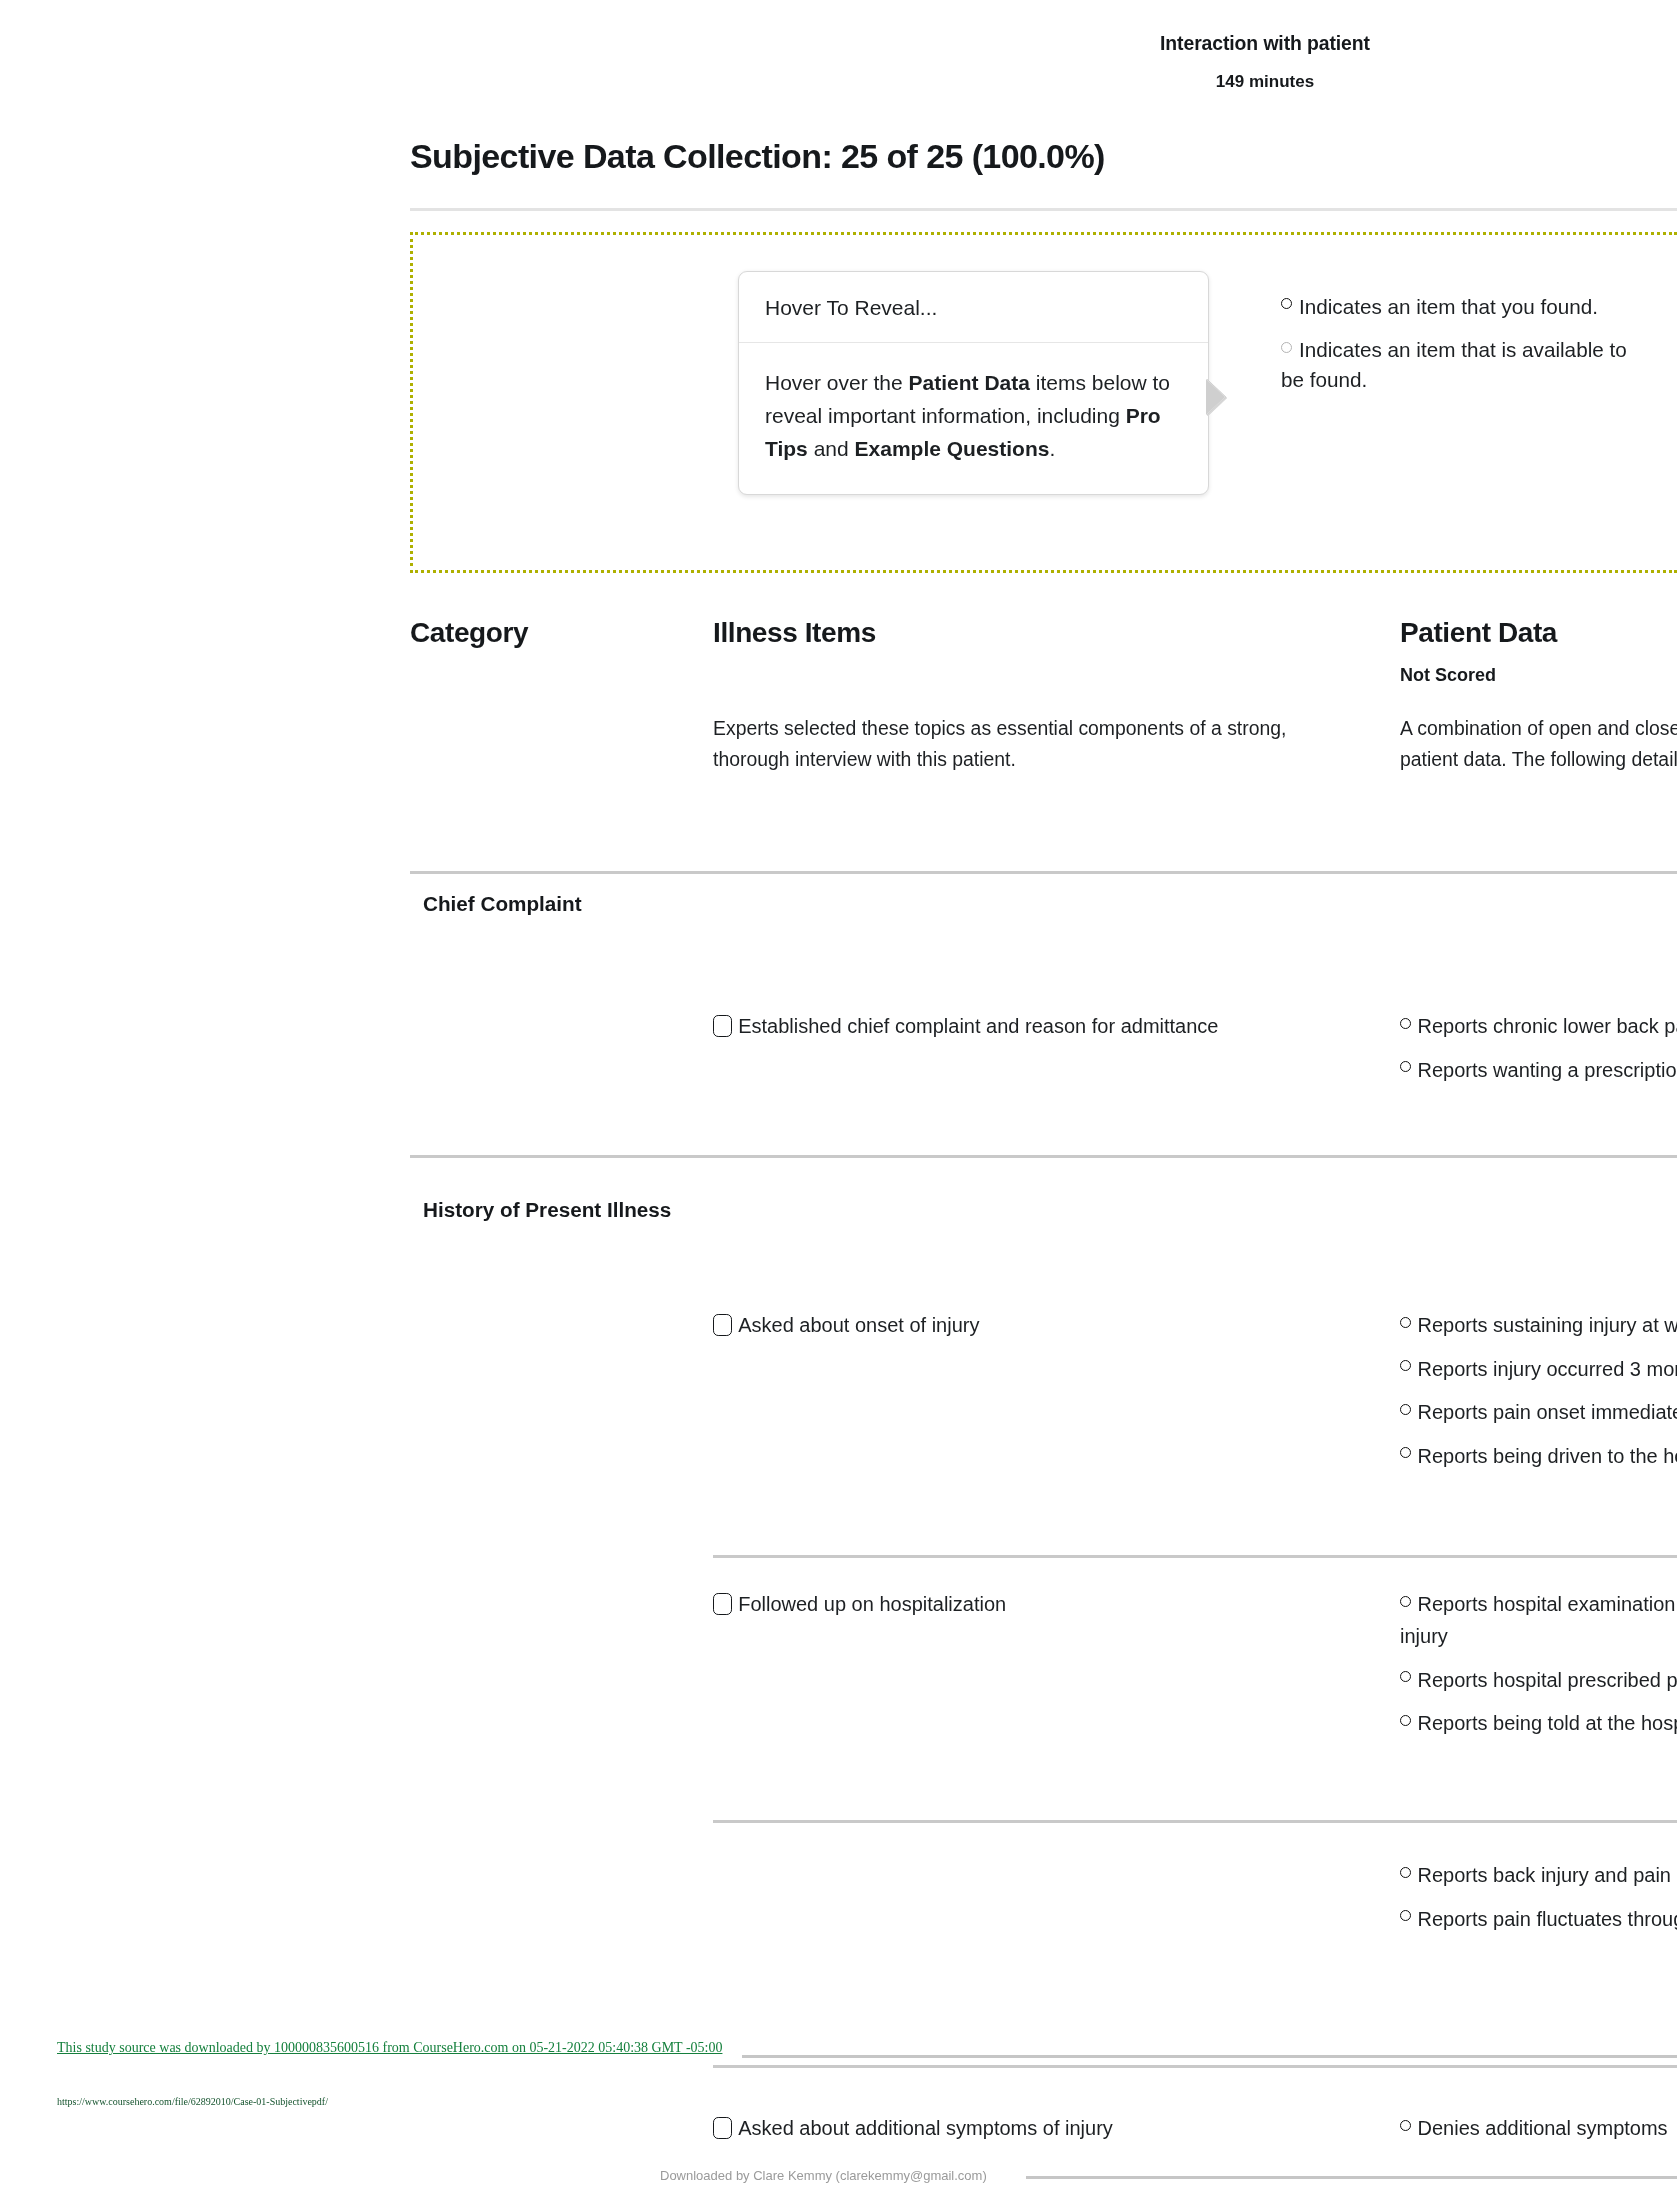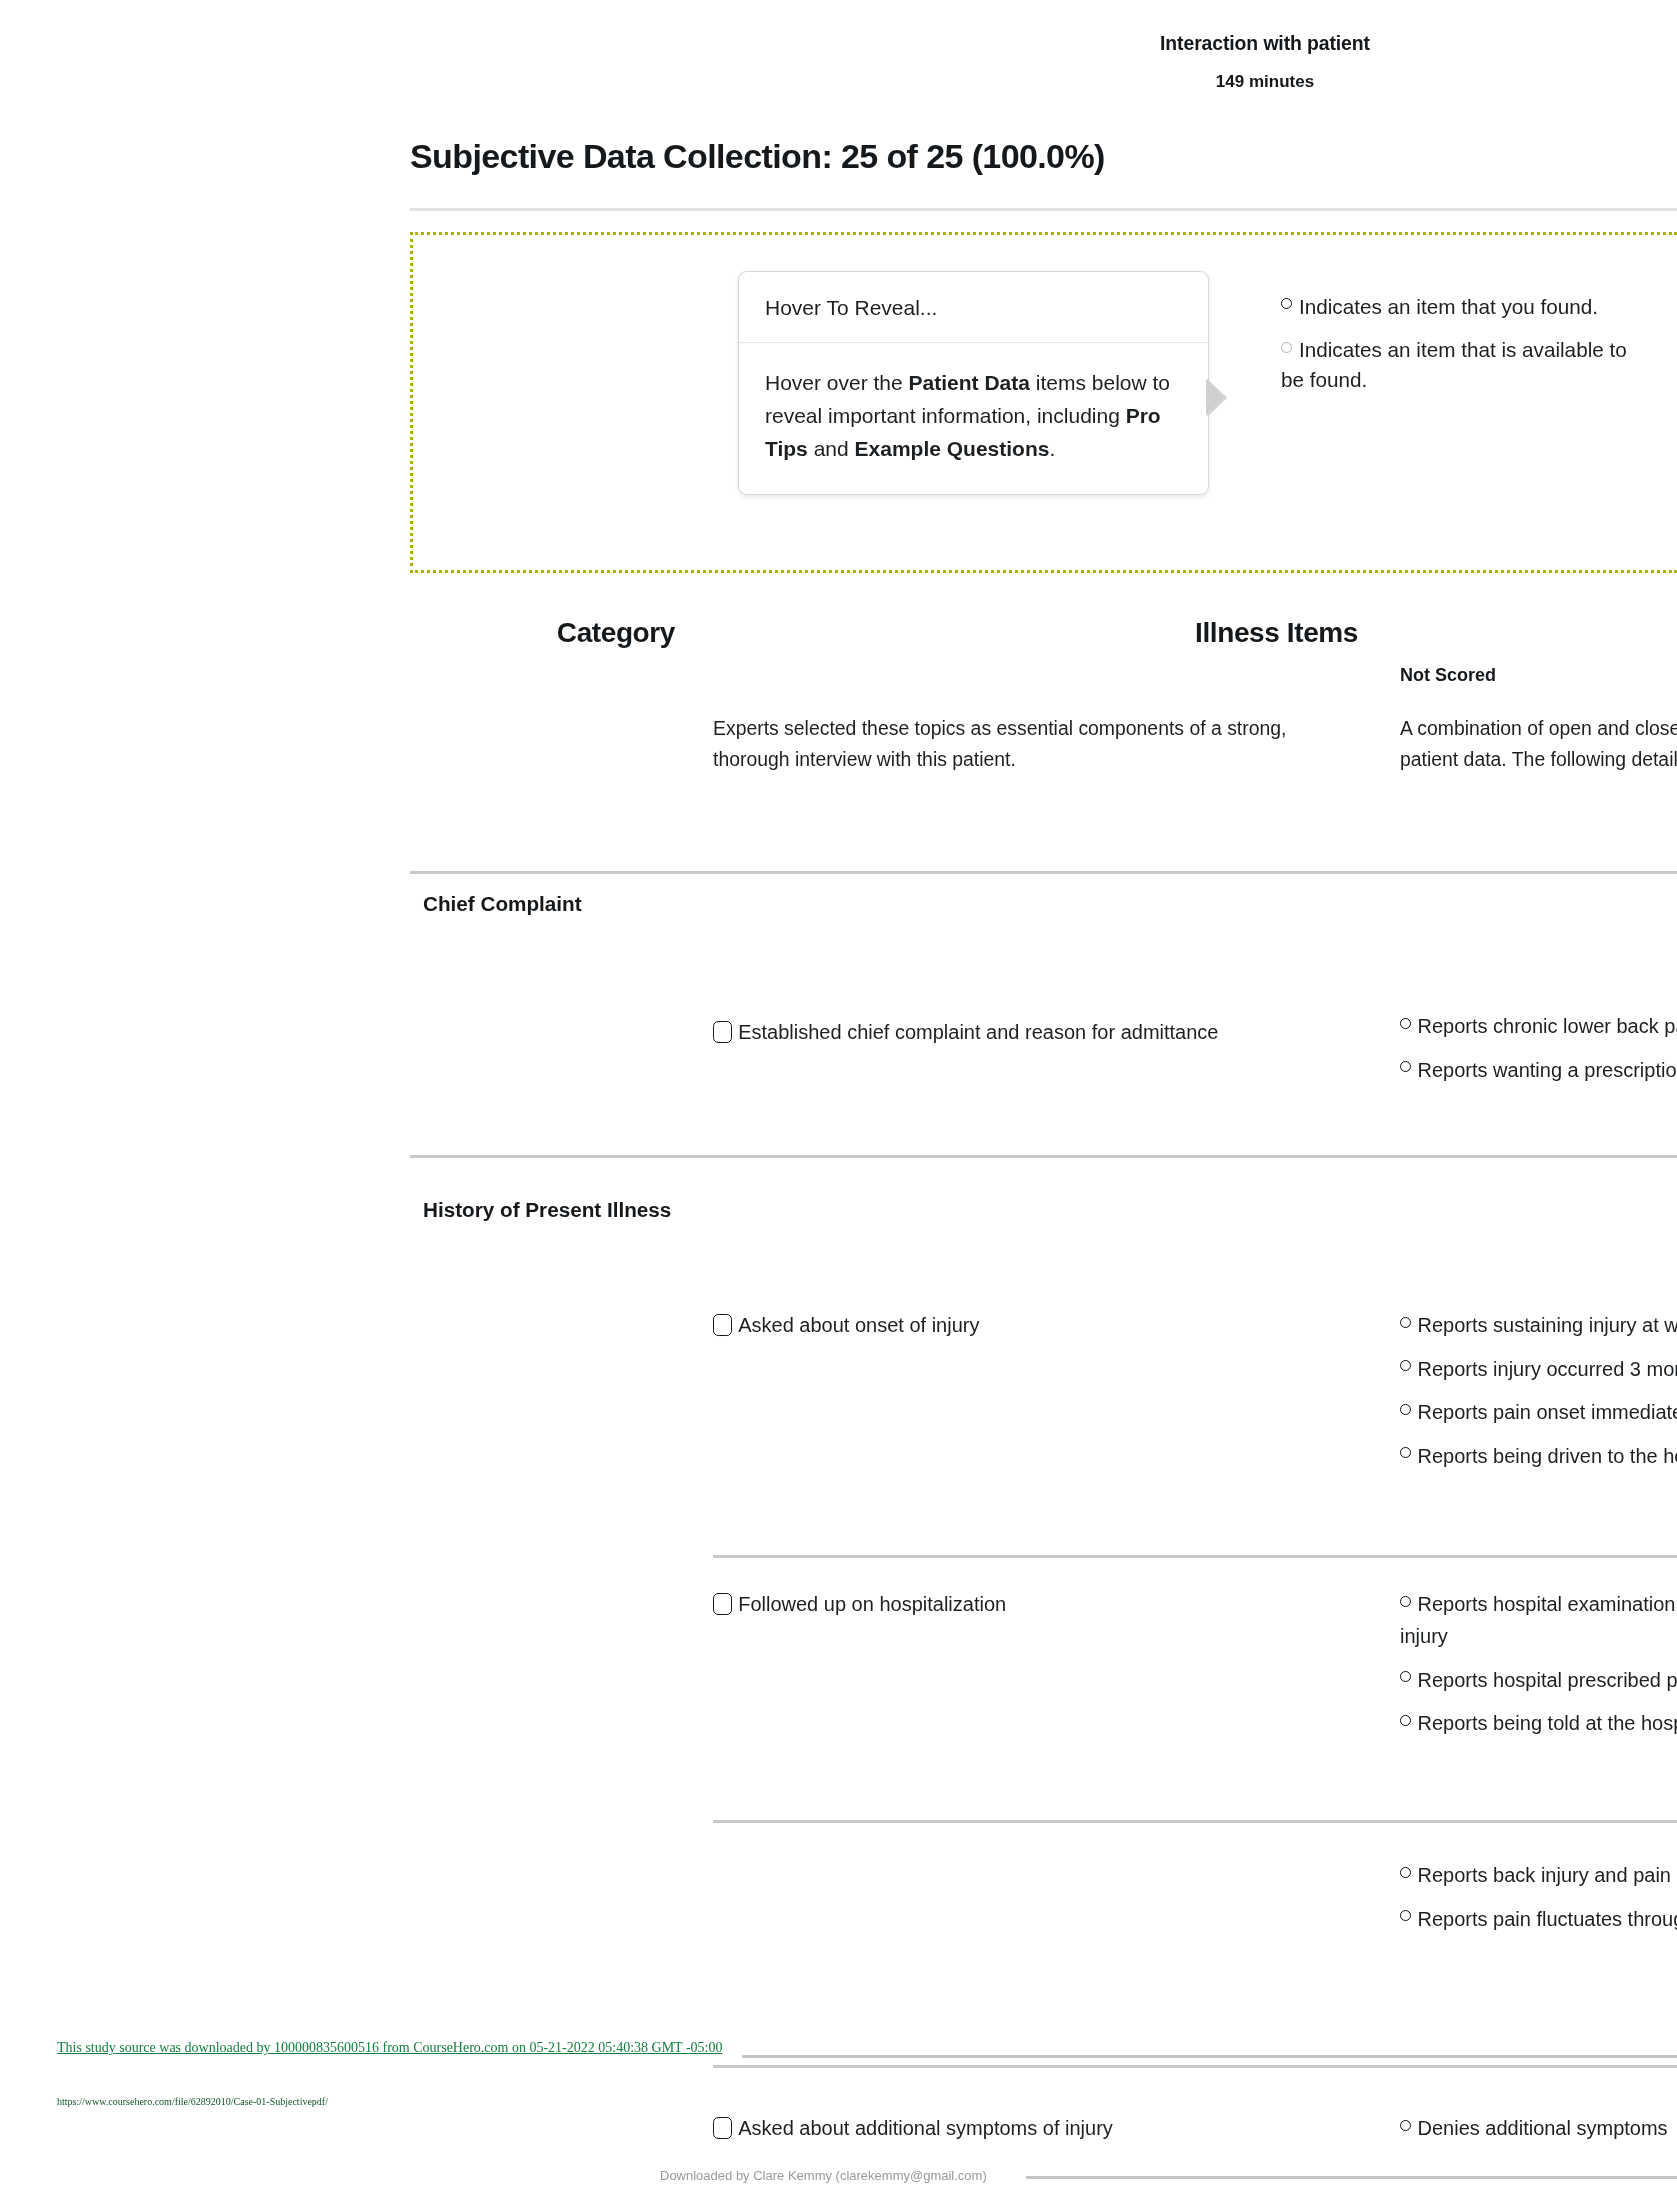--- a/index.html
+++ b/index.html
@@ -95,21 +95,20 @@
   .marker.available { border-color:#b4b4b4; border-width:1.9px; }
 
   
   .col-category  { position:absolute; left:410px;  width:265px; }
   .col-scored    { position:absolute; left:713px; width:645px; }
   .col-patient   { position:absolute; left:1400px; width:555px; }
 
   .th {
     font-size:28px; font-weight:bold; letter-spacing:-0.4px; line-height:1.2;
     white-space:nowrap;
-    text-align:right;
   }
   .subhead {
     font-size:18px; font-weight:bold; margin-top:14px; line-height:1.3;
   }
   .coldesc {
     font-size:19.4px; line-height:1.58; color:#1d2023; margin-top:0;
   }
 
   .rule-full {
     position:absolute; left:410px; width:1267px; height:2.6px; background:#c9c9c9;
@@ -204,21 +203,21 @@
   <div class="col-patient" style="top:616px;">
     <div class="th">Patient Data</div>
     <div class="subhead">Not Scored</div>
   </div>
   <div class="col-patient coldesc" style="top:713px;">A combination of open and closed questions will yield better patient data. The following details are facts of the patient's case.</div>
 
   <div class="rule-full" style="top:871px;"></div>
 
   <div class="category-head" style="top:891px;">Chief Complaint</div>
 
-  <div class="scored-item" style="top:1010px;margin-top:6px;">
+  <div class="scored-item" style="top:1010px;">
     <span class="chk"></span><span>Established chief complaint and reason for admittance</span>
   </div>
   <div class="patient-list" style="top:1010px;">
     <div class="pd-line"><span class="marker"></span><span>Reports chronic lower back pain from a work injury</span></div>
     <div class="pd-line"><span class="marker"></span><span>Reports wanting a prescription refill</span></div>
   </div>
 
   <div class="rule-full" style="top:1155px;"></div>
 
   <div class="category-head" style="top:1197px;">History of Present Illness</div>

